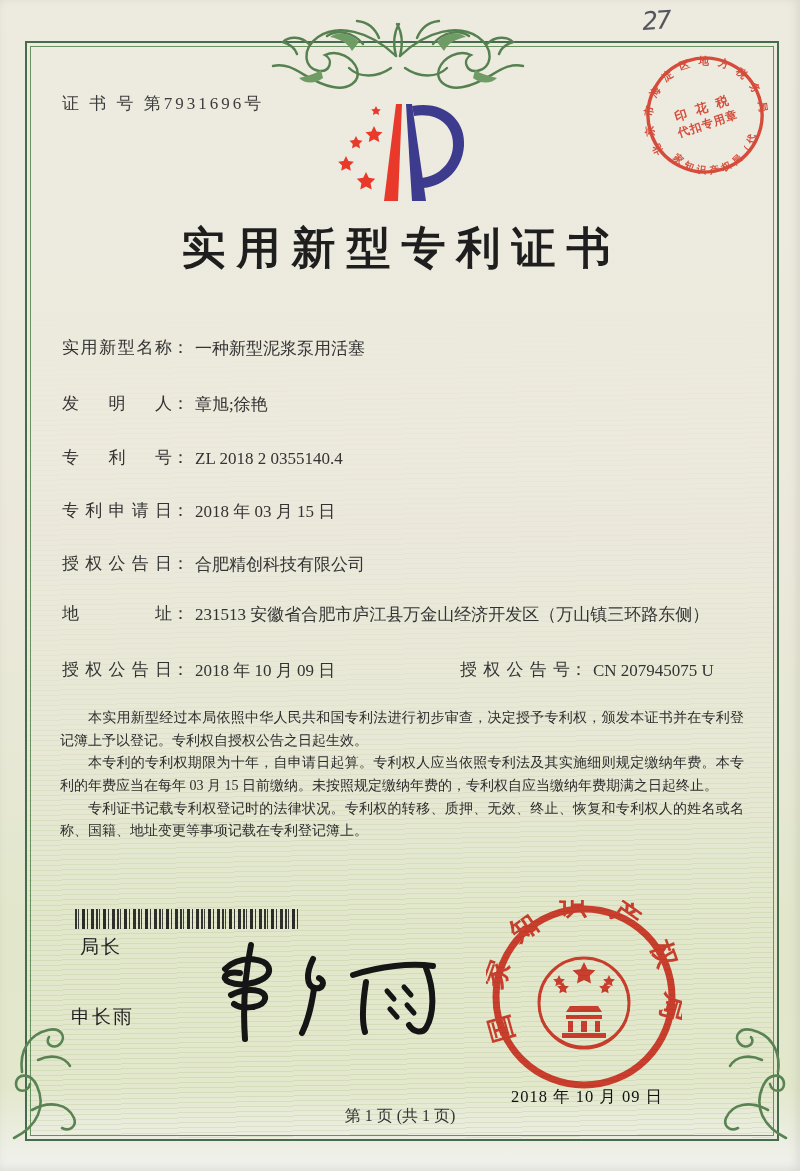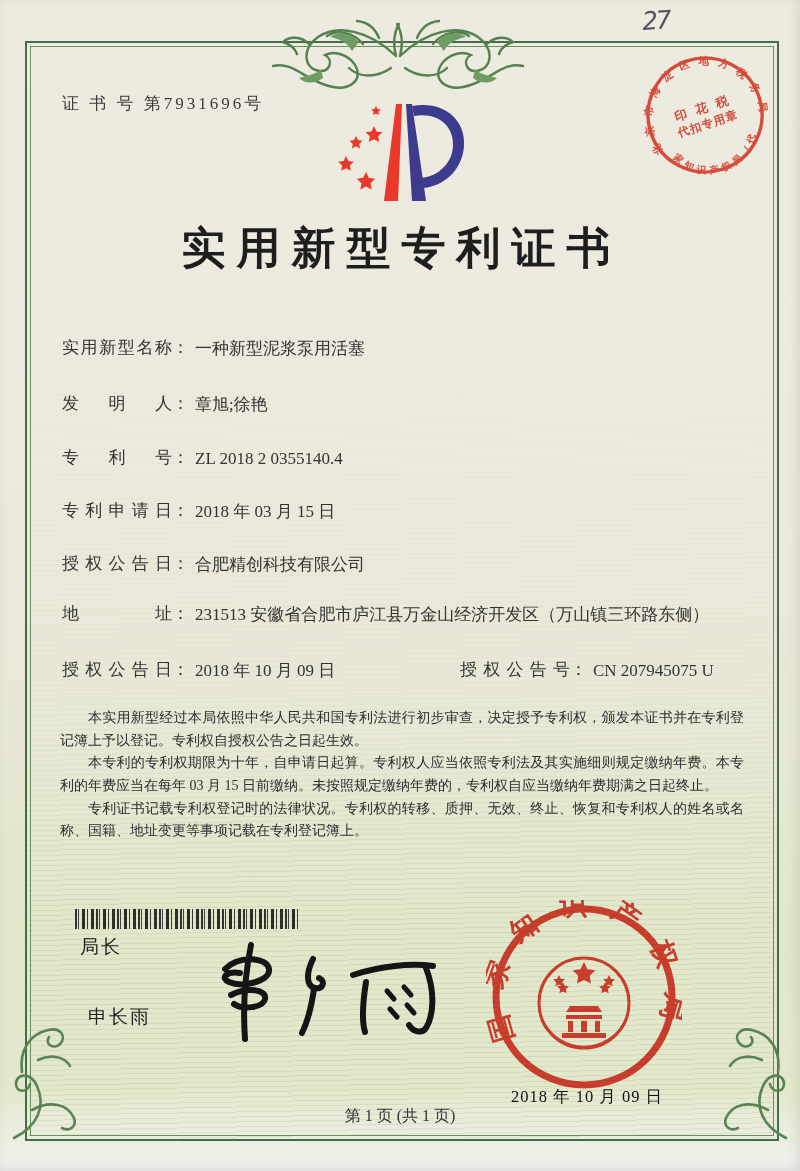--- a/index.html
+++ b/index.html
@@ -32,21 +32,21 @@
   .body-text p{margin:0;text-indent:2em;}
   .barcode{left:75px;top:909px;width:224px;height:20px;opacity:.88;
     background:repeating-linear-gradient(90deg,
       #1b1b1b 0 2px, rgba(0,0,0,0) 2px 3px,
       #2a2a2a 3px 4px, rgba(0,0,0,0) 4px 7px,
       #111 7px 10px, rgba(0,0,0,0) 10px 12px,
       #222 12px 13px, rgba(0,0,0,0) 13px 16px,
       #161616 16px 19px, rgba(0,0,0,0) 19px 21px);
   }
   .director-title{left:80px;top:934px;font-size:19px;color:#222;letter-spacing:2px;}
-  .director-name{left:88px;top:1004px;font-size:19px;color:#222;letter-spacing:2px;}
+  .director-name{left:71px;top:1004px;font-size:19px;color:#222;letter-spacing:2px;}
   .seal-date{left:494px;top:1086px;width:186px;text-align:center;font-size:16.5px;color:#111;letter-spacing:1px;}
   .footer{left:0;top:1106px;width:100%;text-align:center;font-size:16px;color:#333;}
   .svg-abs{position:absolute;}
   .seal{mix-blend-mode:multiply;opacity:.95;}
   .stamp{mix-blend-mode:multiply;opacity:.9;transform:rotate(-18deg);}
 </style>
 </head>
 <body>
 
 <div class="page">

